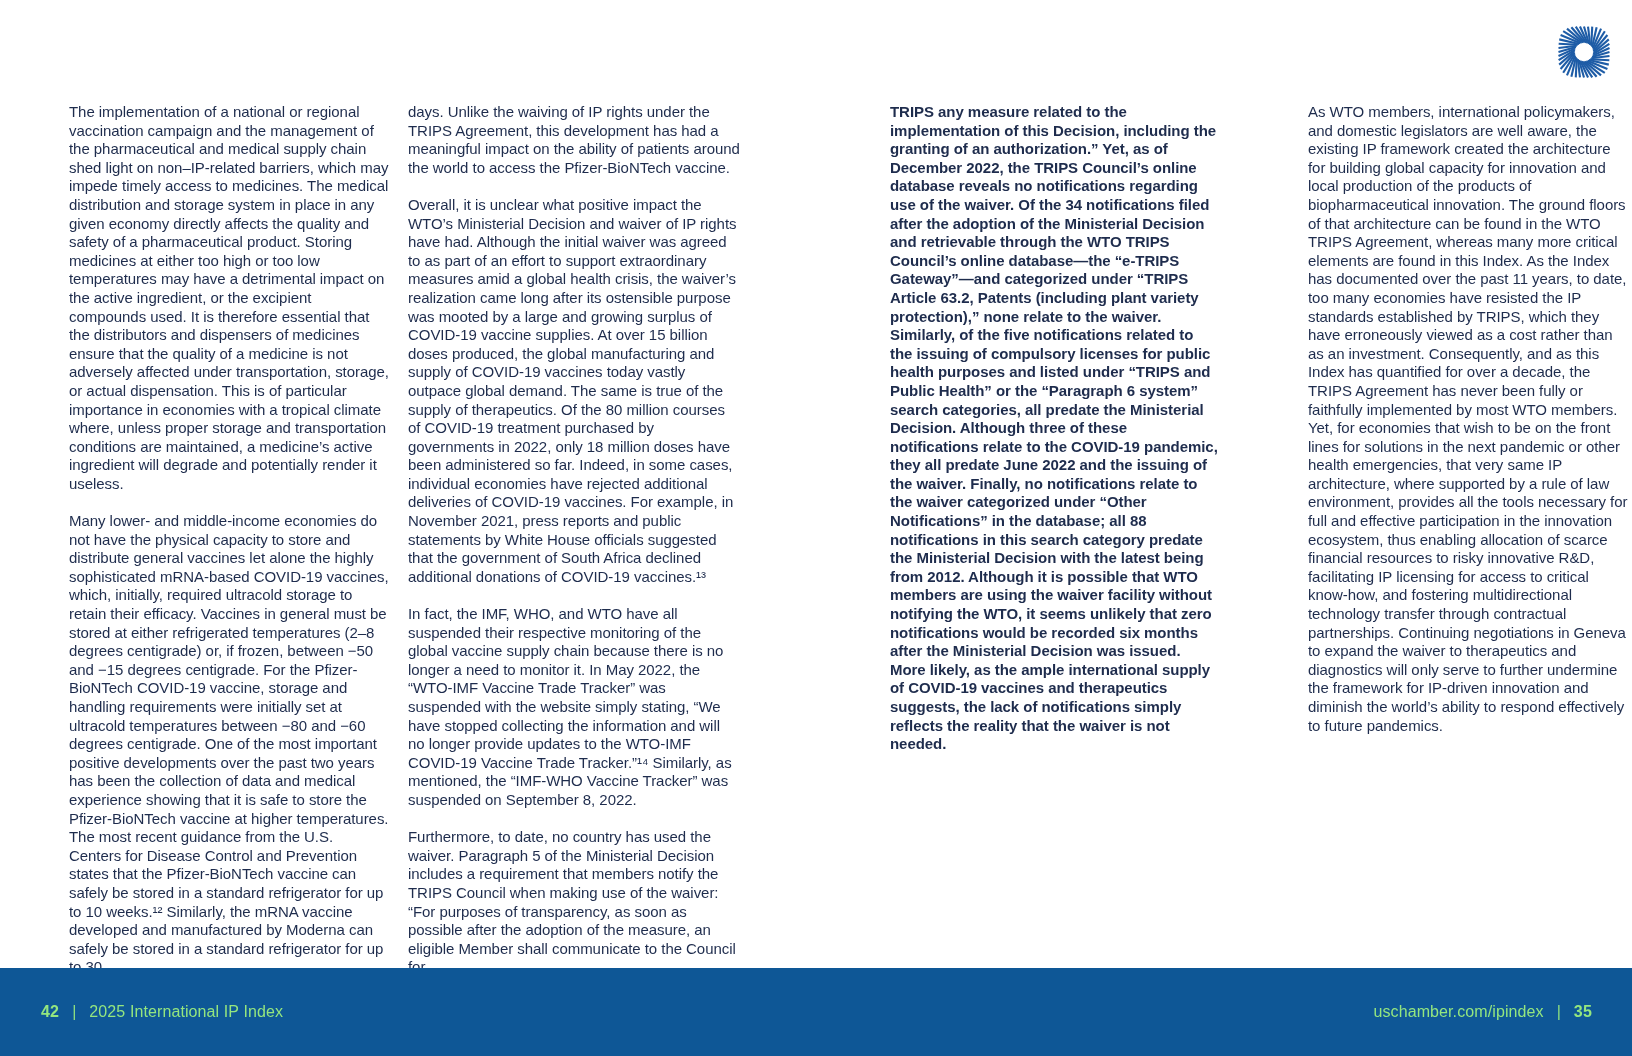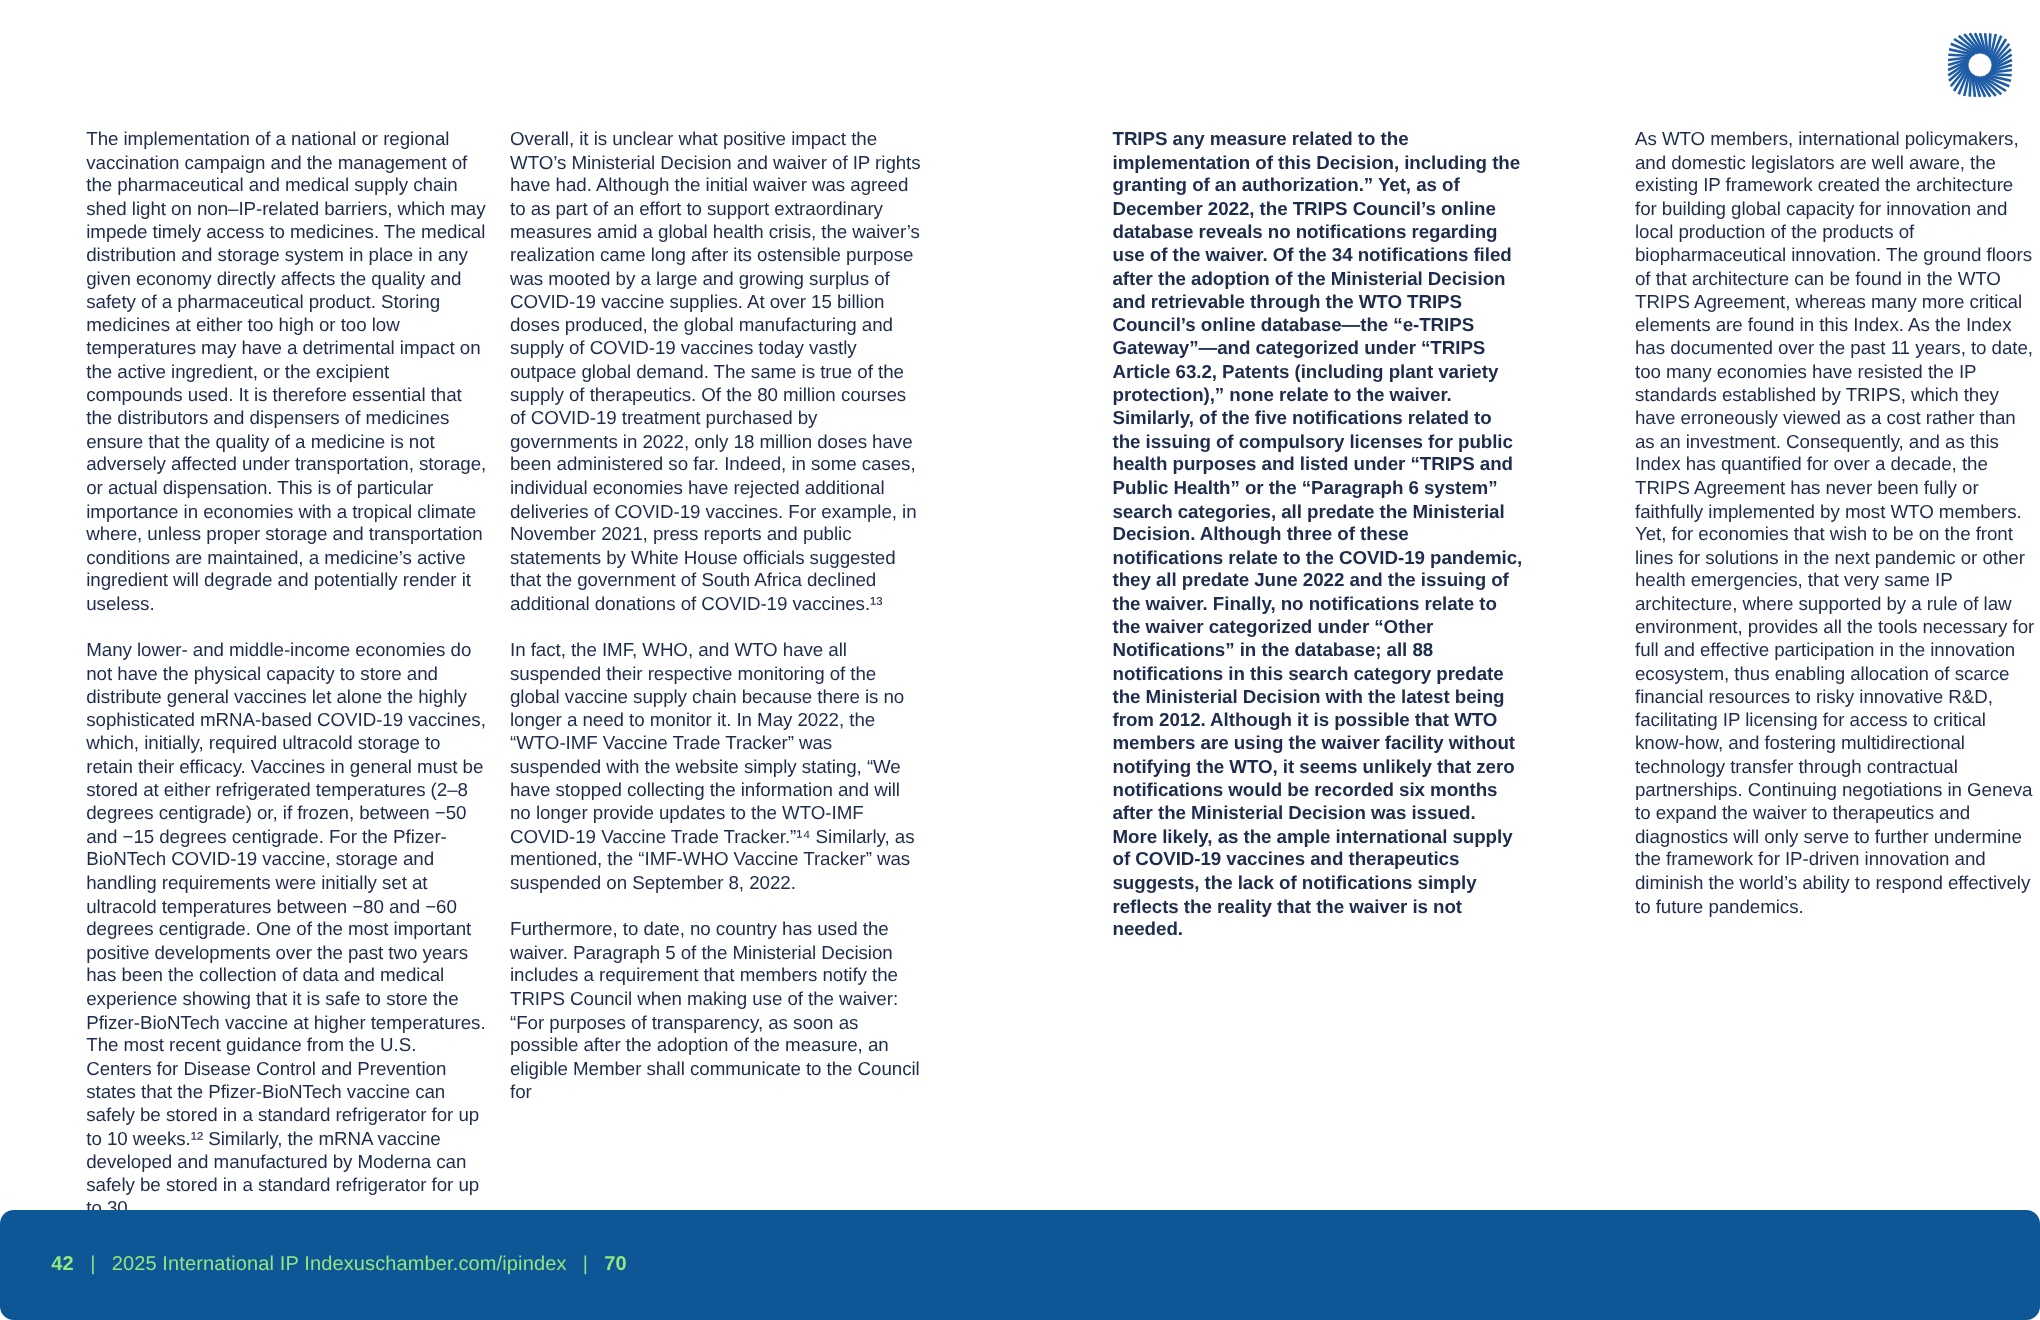--- a/index.html
+++ b/index.html
@@ -38,24 +38,24 @@
   #col2{left:408px;width:332px;}
   #col3{left:890px;width:328px;font-weight:bold;}
   #col4{left:1308px;width:324px;}
   .footer-bar{
     position:absolute;
     left:0;top:968px;
     width:1632px;height:88px;
     background:var(--footer-bar);
     display:flex;
     align-items:center;
+    justify-content:space-between;
     padding:0 40px 0 41px;
     color:var(--footer-text);
     font-size:16px;
-    border-radius:11px;
   }
   .footer-group{display:flex;align-items:center;gap:13px;}
   .page-num{font-weight:bold;letter-spacing:0.2px;}
   .footer-sep{font-weight:400;opacity:0.95;}
   .footer-title,.footer-url{font-weight:400;letter-spacing:0.1px;}
 </style>
 </head>
 <body>
 
 <div class="page">
@@ -103,37 +103,38 @@
         <line x1="39.24" y1="32.22" x2="55.34" y2="21.77" stroke="#1e5ca6" stroke-width="2.1"></line>
         <line x1="38.78" y1="33.64" x2="55.49" y2="25.96" stroke="#1e5ca6" stroke-width="2.1"></line>
       </svg>
   </div>
 
   <div class="col" id="col1">
       <p>The implementation of a national or regional vaccination campaign and the management of the pharmaceutical and medical supply chain shed light on non–IP-related barriers, which may impede timely access to medicines. The medical distribution and storage system in place in any given economy directly affects the quality and safety of a pharmaceutical product. Storing medicines at either too high or too low temperatures may have a detrimental impact on the active ingredient, or the excipient compounds used. It is therefore essential that the distributors and dispensers of medicines ensure that the quality of a medicine is not adversely affected under transportation, storage, or actual dispensation. This is of particular importance in economies with a tropical climate where, unless proper storage and transportation conditions are maintained, a medicine’s active ingredient will degrade and potentially render it useless.</p>
       <p>Many lower- and middle-income economies do not have the physical capacity to store and distribute general vaccines let alone the highly sophisticated mRNA-based COVID-19 vaccines, which, initially, required ultracold storage to retain their efficacy. Vaccines in general must be stored at either refrigerated temperatures (2–8 degrees centigrade) or, if frozen, between −50 and −15 degrees centigrade. For the Pfizer-BioNTech COVID-19 vaccine, storage and handling requirements were initially set at ultracold temperatures between −80 and −60 degrees centigrade. One of the most important positive developments over the past two years has been the collection of data and medical experience showing that it is safe to store the Pfizer-BioNTech vaccine at higher temperatures. The most recent guidance from the U.S. Centers for Disease Control and Prevention states that the Pfizer-BioNTech vaccine can safely be stored in a standard refrigerator for up to 10 weeks.¹² Similarly, the mRNA vaccine developed and manufactured by Moderna can safely be stored in a standard refrigerator for up to 30</p>
     </div>
   <div class="col" id="col2">
+      <p>days. Unlike the waiving of IP rights under the TRIPS Agreement, this development has had a meaningful impact on the ability of patients around the world to access the Pfizer-BioNTech vaccine.</p>
       <p>Overall, it is unclear what positive impact the WTO’s Ministerial Decision and waiver of IP rights have had. Although the initial waiver was agreed to as part of an effort to support extraordinary measures amid a global health crisis, the waiver’s realization came long after its ostensible purpose was mooted by a large and growing surplus of COVID-19 vaccine supplies. At over 15 billion doses produced, the global manufacturing and supply of COVID-19 vaccines today vastly outpace global demand. The same is true of the supply of therapeutics. Of the 80 million courses of COVID-19 treatment purchased by governments in 2022, only 18 million doses have been administered so far. Indeed, in some cases, individual economies have rejected additional deliveries of COVID-19 vaccines. For example, in November 2021, press reports and public statements by White House officials suggested that the government of South Africa declined additional donations of COVID-19 vaccines.¹³</p>
       <p>In fact, the IMF, WHO, and WTO have all suspended their respective monitoring of the global vaccine supply chain because there is no longer a need to monitor it. In May 2022, the “WTO-IMF Vaccine Trade Tracker” was suspended with the website simply stating, “We have stopped collecting the information and will no longer provide updates to the WTO-IMF COVID-19 Vaccine Trade Tracker.”¹⁴ Similarly, as mentioned, the “IMF-WHO Vaccine Tracker” was suspended on September 8, 2022.</p>
       <p>Furthermore, to date, no country has used the waiver. Paragraph 5 of the Ministerial Decision includes a requirement that members notify the TRIPS Council when making use of the waiver: “For purposes of transparency, as soon as possible after the adoption of the measure, an eligible Member shall communicate to the Council for</p>
     </div>
   <div class="col" id="col3">
       <p>TRIPS any measure related to the implementation of this Decision, including the granting of an authorization.” Yet, as of December 2022, the TRIPS Council’s online database reveals no notifications regarding use of the waiver. Of the 34 notifications filed after the adoption of the Ministerial Decision and retrievable through the WTO TRIPS Council’s online database—the “e-TRIPS Gateway”—and categorized under “TRIPS Article 63.2, Patents (including plant variety protection),” none relate to the waiver. Similarly, of the five notifications related to the issuing of compulsory licenses for public health purposes and listed under “TRIPS and Public Health” or the “Paragraph 6 system” search categories, all predate the Ministerial Decision. Although three of these notifications relate to the COVID-19 pandemic, they all predate June 2022 and the issuing of the waiver. Finally, no notifications relate to the waiver categorized under “Other Notifications” in the database; all 88 notifications in this search category predate the Ministerial Decision with the latest being from 2012. Although it is possible that WTO members are using the waiver facility without notifying the WTO, it seems unlikely that zero notifications would be recorded six months after the Ministerial Decision was issued. More likely, as the ample international supply of COVID-19 vaccines and therapeutics suggests, the lack of notifications simply reflects the reality that the waiver is not needed.</p>
     </div>
   <div class="col" id="col4">
       <p>As WTO members, international policymakers, and domestic legislators are well aware, the existing IP framework created the architecture for building global capacity for innovation and local production of the products of biopharmaceutical innovation. The ground floors of that architecture can be found in the WTO TRIPS Agreement, whereas many more critical elements are found in this Index. As the Index has documented over the past 11 years, to date, too many economies have resisted the IP standards established by TRIPS, which they have erroneously viewed as a cost rather than as an investment. Consequently, and as this Index has quantified for over a decade, the TRIPS Agreement has never been fully or faithfully implemented by most WTO members. Yet, for economies that wish to be on the front lines for solutions in the next pandemic or other health emergencies, that very same IP architecture, where supported by a rule of law environment, provides all the tools necessary for full and effective participation in the innovation ecosystem, thus enabling allocation of scarce financial resources to risky innovative R&amp;D, facilitating IP licensing for access to critical know-how, and fostering multidirectional technology transfer through contractual partnerships. Continuing negotiations in Geneva to expand the waiver to therapeutics and diagnostics will only serve to further undermine the framework for IP-driven innovation and diminish the world’s ability to respond effectively to future pandemics.</p>
     </div>
 
   <div class="footer-bar">
     <div class="footer-group">
       <span class="page-num">42</span>
       <span class="footer-sep">|</span>
       <span class="footer-title">2025 International IP Index</span>
     </div>
     <div class="footer-group">
       <span class="footer-url">uschamber.com/ipindex</span>
       <span class="footer-sep">|</span>
-      <span class="page-num">70</span>
+      <span class="page-num">35</span>
     </div>
   </div>
 
 </div>
 
 </body></html>

